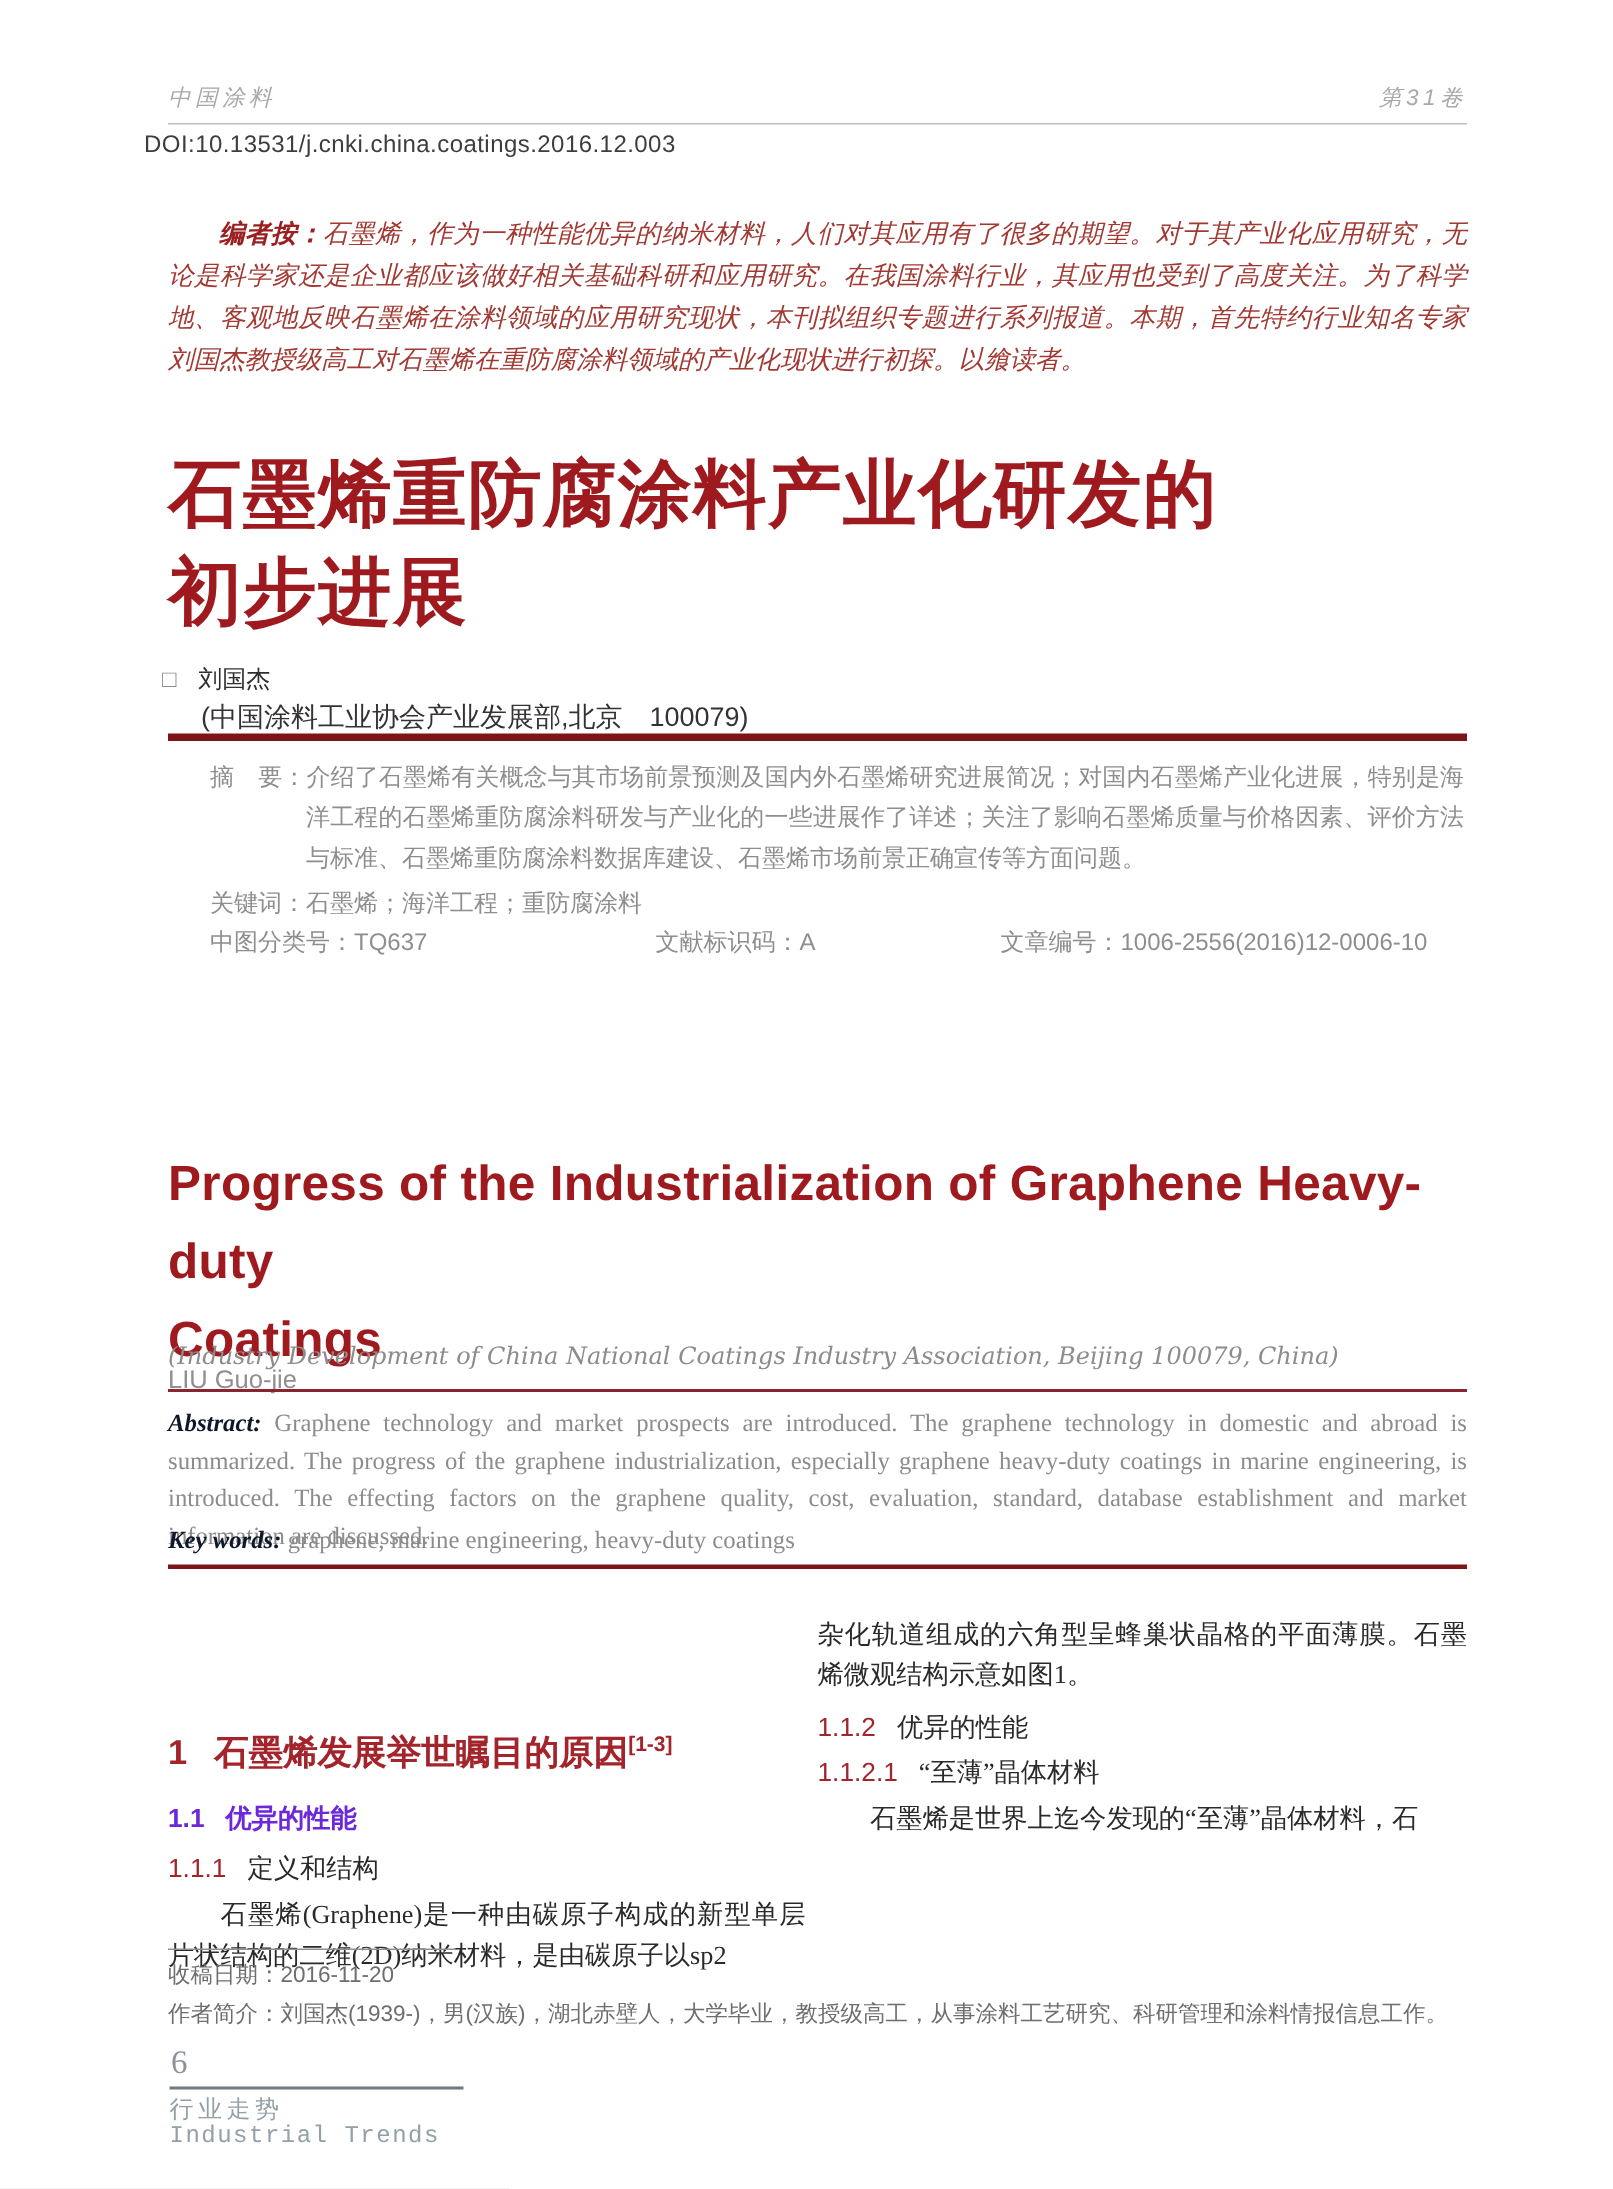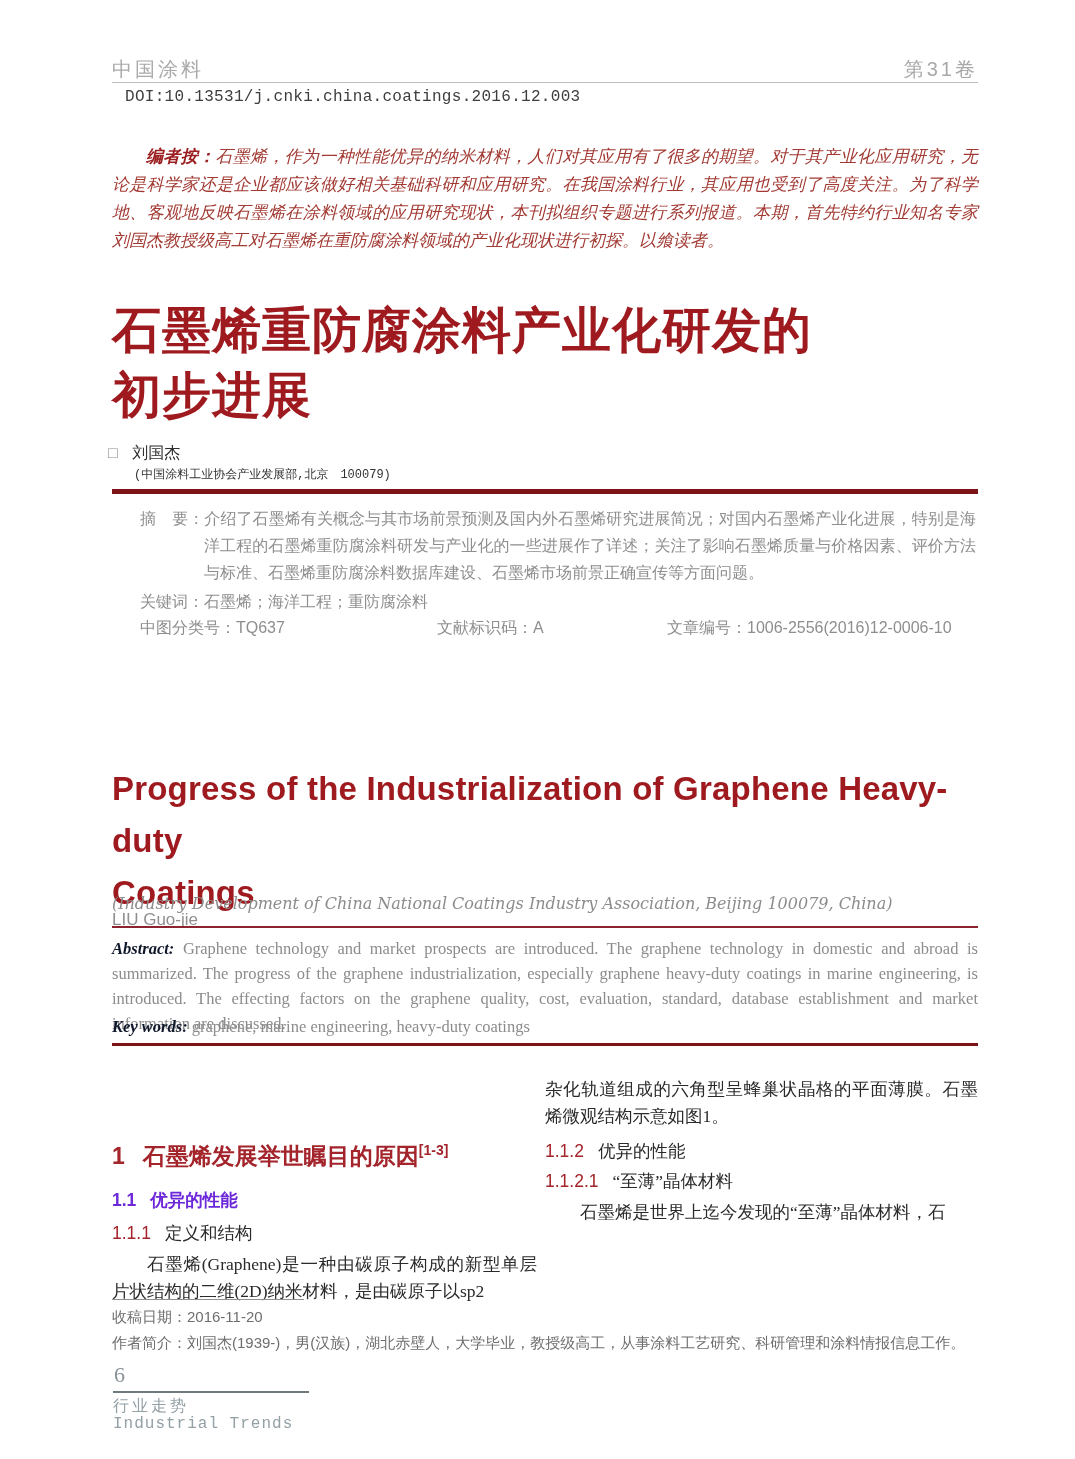--- a/index.html
+++ b/index.html
@@ -10,26 +10,26 @@
     margin:0 auto;
     overflow:hidden;
     font-family:"Liberation Serif", serif;
     color:#262626;
   }
   
   .hdr{
     position:absolute;top:56px;left:112px;width:866px;
     display:flex;justify-content:space-between;
     font-family:"Liberation Sans", sans-serif;
-    font-size:20px;color:#a9a9a9;letter-spacing:3px;
+    font-size:15px;color:#a9a9a9;letter-spacing:3px;font-style:italic;
   }
   .hdr-rule{position:absolute;top:82px;left:112px;width:866px;height:1px;background:#bdbdbd;}
   .doi{
-    position:absolute;top:88px;left:125px;width:866px;
-    font-family:Liberation Mono, monospace;
+    position:absolute;top:88px;left:96px;width:866px;
+    font-family:Liberation Sans, sans-serif;
     font-size:16px;color:#3d3d3d;letter-spacing:.3px;
   }
   
   .editor-note{
     position:absolute;top:142px;left:112px;width:866px;
     margin:0;text-indent:2em;text-align:justify;
     font-family:"DejaVu Serif", serif;
     font-style:italic;
     font-size:17px;line-height:28px;color:#a23a33;
   }
@@ -43,22 +43,22 @@
   }
   
   .author-cn{
     position:absolute;top:443px;left:108px;width:866px;
     font-family:"Liberation Sans", sans-serif;
     font-size:16px;color:#2f2f2f;
   }
   .author-cn .marker{color:#8d8d8d;margin-right:10px;}
   .affil-cn{
     position:absolute;top:466px;left:134px;width:840px;
-    font-family:Liberation Mono, monospace;
-    font-size:12px;color:#333333;
+    font-family:Liberation Sans, sans-serif;
+    font-size:18px;color:#333333;
   }
   .rule-thick{position:absolute;top:489px;left:112px;width:866px;height:5px;background:#7d1518;}
   
   .abstract-cn{
     position:absolute;top:505px;left:140px;width:836px;
     font-family:"Liberation Sans", sans-serif;
     font-size:16px;line-height:27px;color:#8e8e8e;
     text-align:justify;
   }
   .hang{padding-left:4em;text-indent:-4em;margin:0;}
@@ -97,21 +97,21 @@
   .kw-en{
     position:absolute;top:1017px;left:112px;width:866px;
     font-family:"Liberation Serif", serif;
     font-size:16.5px;color:#8c8c8c;
   }
   .rule-mid{position:absolute;top:1043px;left:112px;width:866px;height:3px;background:#7d1518;}
   
   .col-left{position:absolute;top:1141px;left:112px;width:425px;}
   .col-right{position:absolute;top:1076px;left:545px;width:433px;}
   .h-sec1{
-    margin:0 0 16px 0;
+    margin:12px 0 16px 0;
     font-family:"Liberation Sans", sans-serif;
     font-weight:bold;font-size:23px;color:#a3242b;
   }
   .h-sec1 .num{margin-right:18px;}
   .h-sec1 sup{font-size:14px;}
   .h-sec2{
     margin:0 0 9px 0;
     font-family:"Liberation Sans", sans-serif;
     font-weight:bold;font-size:17.5px;color:#6d28d9;
   }

